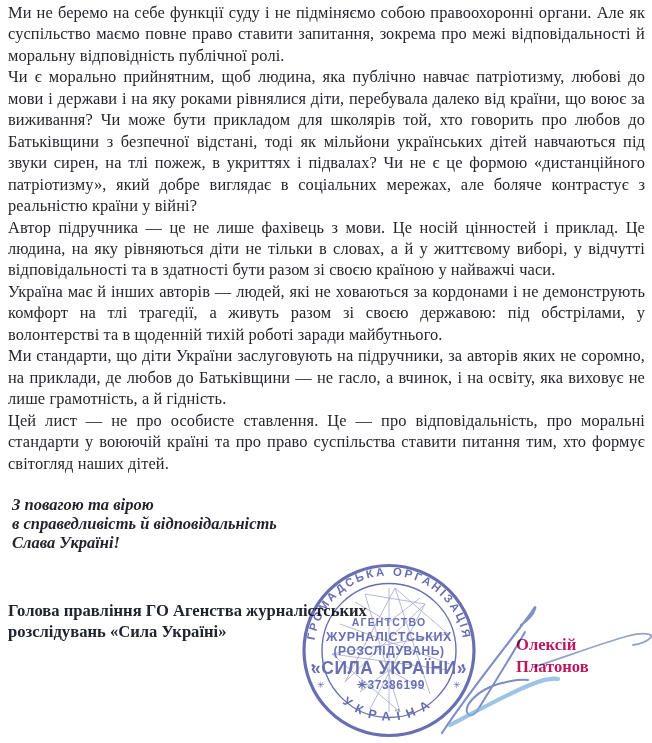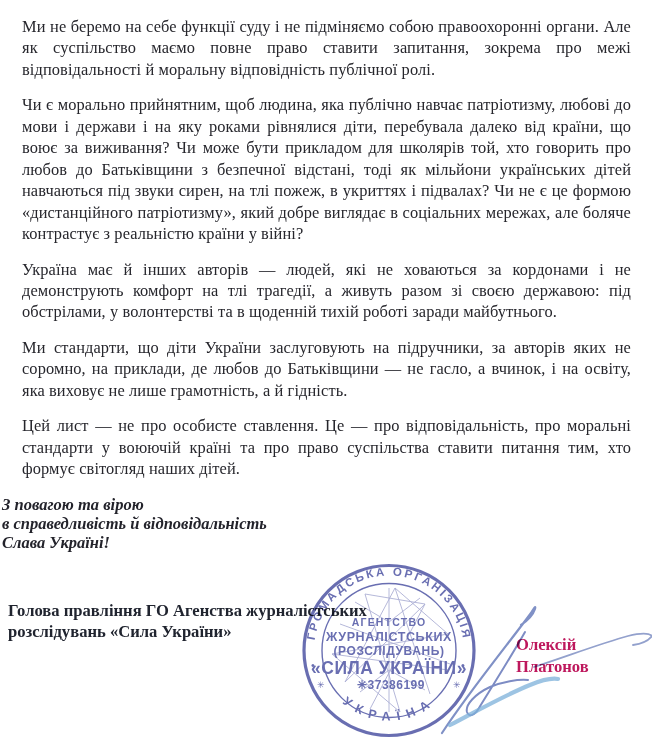--- a/index.html
+++ b/index.html
@@ -12,29 +12,29 @@
   }
   .page{
     position:absolute;inset:0;
     color:#26262c;
   }
   .body-text{
     position:absolute;
     left:8px;top:2px;width:637px;
   }
   .body-text p{
-    margin:14px;
+    margin:0;
     font-size:16.4px;
     line-height:21.45px;
     text-align:justify;
     letter-spacing:0.1px;
   }
   .closing{
     position:absolute;
-    left:2px;top:495px;
+    left:12px;top:495px;
     font-weight:bold;font-style:italic;
     font-size:16.5px;line-height:19px;
     color:#23232b;
   }
   .signoff-title{
     position:absolute;
     left:8px;top:600px;
     font-weight:bold;
     font-size:16.6px;line-height:21px;
     color:#20242f;
@@ -60,34 +60,35 @@
   }
 </style>
 </head>
 <body>
 
 <div class="page">
 
   <div class="body-text">
     <p>Ми не беремо на себе функції суду і не підміняємо собою правоохоронні органи. Але як суспільство маємо повне право ставити запитання, зокрема про межі відповідальності й моральну відповідність публічної ролі.</p>
     <p>Чи є морально прийнятним, щоб людина, яка публічно навчає патріотизму, любові до мови і держави і на яку роками рівнялися діти, перебувала далеко від країни, що воює за виживання? Чи може бути прикладом для школярів той, хто говорить про любов до Батьківщини з безпечної відстані, тоді як мільйони українських дітей навчаються під звуки сирен, на тлі пожеж, в укриттях і підвалах? Чи не є це формою «дистанційного патріотизму», який добре виглядає в соціальних мережах, але боляче контрастує з реальністю країни у війні?</p>
+    <p>Автор підручника — це не лише фахівець з мови. Це носій цінностей і приклад. Це людина, на яку рівняються діти не тільки в словах, а й у життєвому виборі, у відчутті відповідальності та в здатності бути разом зі своєю країною у найважчі часи.</p>
     <p>Україна має й інших авторів — людей, які не ховаються за кордонами і не демонструють комфорт на тлі трагедії, а живуть разом зі своєю державою: під обстрілами, у волонтерстві та в щоденній тихій роботі заради майбутнього.</p>
     <p>Ми стандарти, що діти України заслуговують на підручники, за авторів яких не соромно, на приклади, де любов до Батьківщини — не гасло, а вчинок, і на освіту, яка виховує не лише грамотність, а й гідність.</p>
     <p>Цей лист — не про особисте ставлення. Це — про відповідальність, про моральні стандарти у воюючій країні та про право суспільства ставити питання тим, хто формує світогляд наших дітей.</p>
   </div>
 
   <div class="closing">
     <div>З повагою та вірою</div>
     <div>в справедливість й відповідальність</div>
     <div>Слава Україні!</div>
   </div>
 
   <div class="signoff-title">
     <div>Голова правління ГО Агенства журналістських</div>
-    <div>розслідувань «Сила України»</div>
+    <div>розслідувань «Сила Україні»</div>
   </div>
 
   <div class="signer-name">
     <div>Олексій</div>
     <div>Платонов</div>
   </div>
 
   <svg class="stamp" width="178" height="181" viewBox="0 0 178 181">
     <defs>
       <path id="arcTop" d="M 14,88.5 A 75,75 0 0 1 164,88.5" fill="none"></path>

